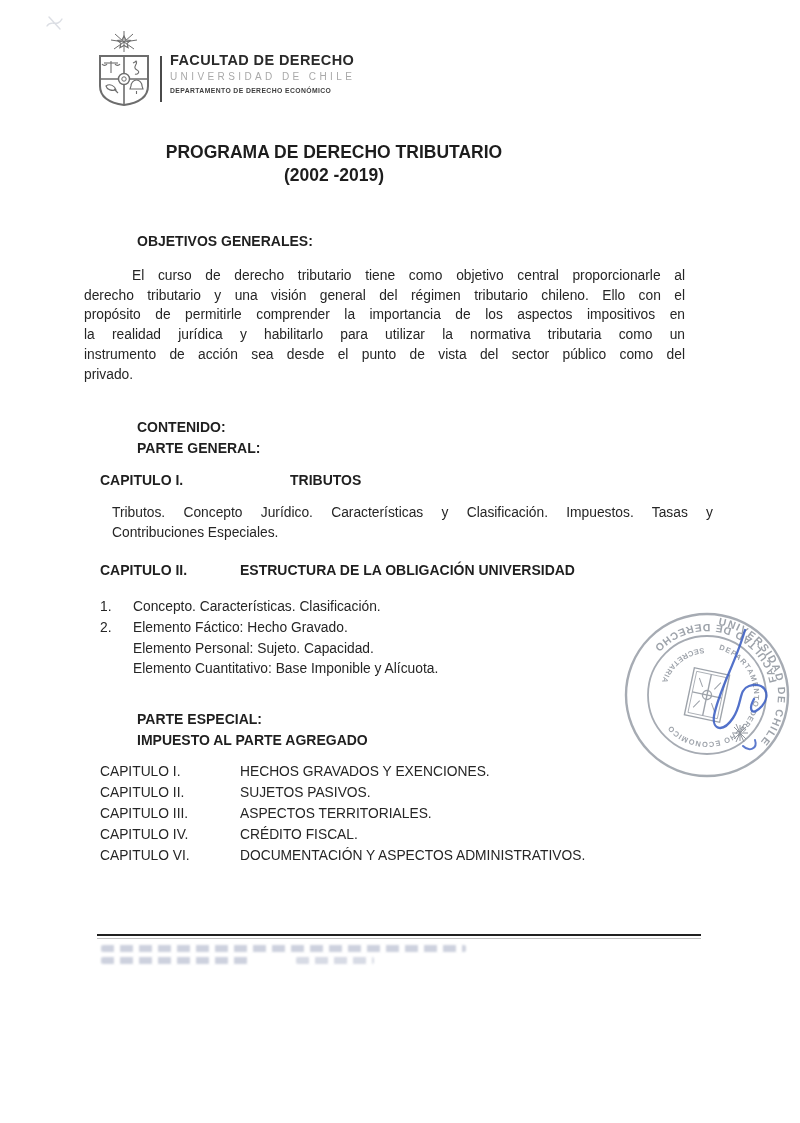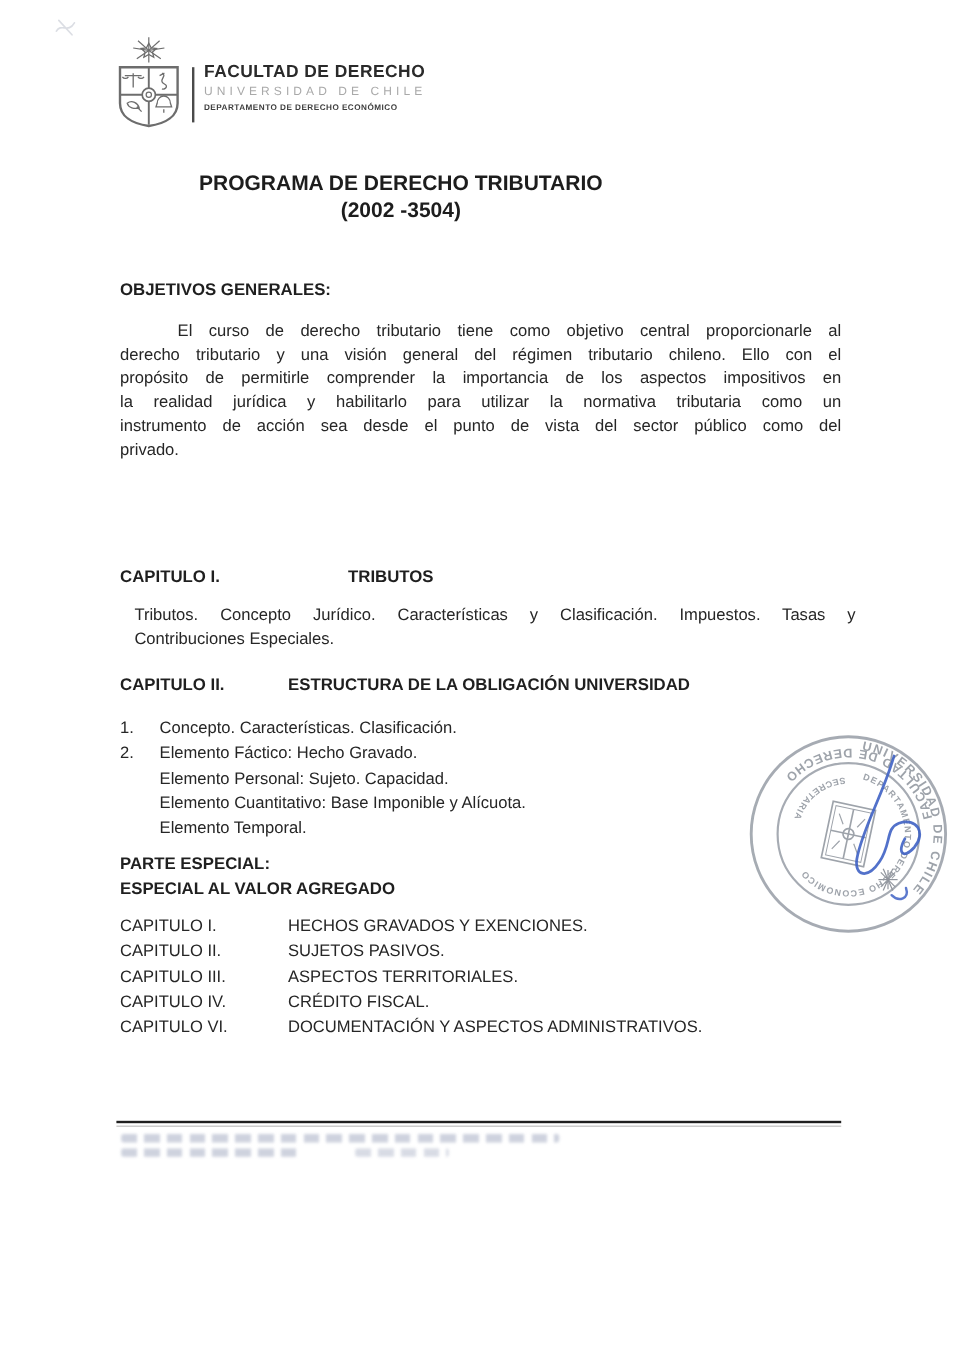--- a/index.html
+++ b/index.html
@@ -9,22 +9,22 @@
   
   .logo-divider{left:160px;top:56px;height:46px;width:0;border-left:2.5px solid #4a4a4a;}
   .logo-text{left:170px;top:52px;width:320px;}
   .faculty{font-size:14.5px;font-weight:700;color:#2a2a2a;letter-spacing:.4px;}
   .university{font-size:10px;color:#a9a9a9;letter-spacing:3.4px;margin-top:3px;}
   .department{font-size:6.8px;font-weight:700;color:#3d3d3d;letter-spacing:.4px;margin-top:5px;}
   
   .title{left:0;top:141px;width:668px;text-align:center;font-size:17.5px;font-weight:700;
          color:#1d1d1d;line-height:23px;}
   
-  .h14{font-size:14px;font-weight:700;color:#1f1f1f;}
-  .para{left:100px;top:266px;width:601px;font-size:13.8px;line-height:19.7px;color:#262626;}
+  .h14{font-size:14px;font-weight:700;color:#1f1f1f;margin-left:37px;}
+  .para{left:84px;top:266px;width:601px;font-size:13.8px;line-height:19.7px;color:#262626;}
   .para .ln{text-align:justify;text-align-last:justify;}
   .para .ln.first{padding-left:48px;}
   .para .ln.last{text-align-last:left;}
   .twolines{line-height:20.5px;}
   .caprow{display:flex;font-size:14px;font-weight:700;color:#1f1f1f;}
   .caprow .lbl1{width:190px;flex:none;}
   .caprow .lbl2{width:140px;flex:none;}
   .body2{left:112px;top:503px;width:601px;font-size:13.8px;line-height:20px;}
   .body2 .ln{text-align:justify;text-align-last:justify;}
   .body2 .ln.last{text-align-last:left;}
@@ -88,33 +88,37 @@
   </svg>
   <div class="abs logo-divider"></div>
   <div class="abs logo-text">
     <div class="faculty">FACULTAD DE DERECHO</div>
     <div class="university">UNIVERSIDAD DE CHILE</div>
     <div class="department">DEPARTAMENTO DE DERECHO ECONÓMICO</div>
   </div>
 
   <div class="abs title">
     <div>PROGRAMA DE DERECHO TRIBUTARIO</div>
-    <div>(2002 -3504)</div>
+    <div>(2002 -2019)</div>
   </div>
 
   <div class="abs h14" style="left:100px;top:233px;">OBJETIVOS GENERALES:</div>
   <div class="abs para">
     <div class="ln first">El curso de derecho tributario tiene como objetivo central proporcionarle al</div>
     <div class="ln">derecho tributario y una visión general del régimen tributario chileno. Ello con el</div>
     <div class="ln">propósito de permitirle comprender la importancia de los aspectos impositivos en</div>
     <div class="ln">la realidad jurídica y habilitarlo para utilizar la normativa tributaria como un</div>
     <div class="ln">instrumento de acción sea desde el punto de vista del sector público como del</div>
     <div class="ln last">privado.</div>
   </div>
 
+  <div class="abs h14 twolines" style="left:100px;top:417px;">
+    <div>CONTENIDO:</div>
+    <div>PARTE GENERAL:</div>
+  </div>
 
   <div class="abs caprow" style="left:100px;top:472px;width:601px;">
     <span class="lbl1">CAPITULO I.</span>
     <span>TRIBUTOS</span>
   </div>
   <div class="abs body2">
     <div class="ln">Tributos. Concepto Jurídico. Características y Clasificación. Impuestos. Tasas y</div>
     <div class="ln last">Contribuciones Especiales.</div>
   </div>
 
@@ -132,29 +136,25 @@
       <span>Elemento Fáctico: Hecho Gravado.</span>
     </div>
     <div class="row">
       <span class="num"></span>
       <span>Elemento Personal: Sujeto. Capacidad.</span>
     </div>
     <div class="row">
       <span class="num"></span>
       <span>Elemento Cuantitativo: Base Imponible y Alícuota.</span>
     </div>
-    <div class="row">
-      <span class="num"></span>
-      <span>Elemento Temporal.</span>
-    </div>
   </div>
 
   <div class="abs h14 twolines" style="left:100px;top:709px;">
     <div>PARTE ESPECIAL:</div>
-    <div>ESPECIAL AL VALOR AGREGADO</div>
+    <div>IMPUESTO AL PARTE AGREGADO</div>
   </div>
 
   <div class="abs ivalist">
     <div class="row">
       <span class="lbl">CAPITULO I.</span>
       <span>HECHOS GRAVADOS Y EXENCIONES.</span>
     </div>
     <div class="row">
       <span class="lbl">CAPITULO II.</span>
       <span>SUJETOS PASIVOS.</span>

